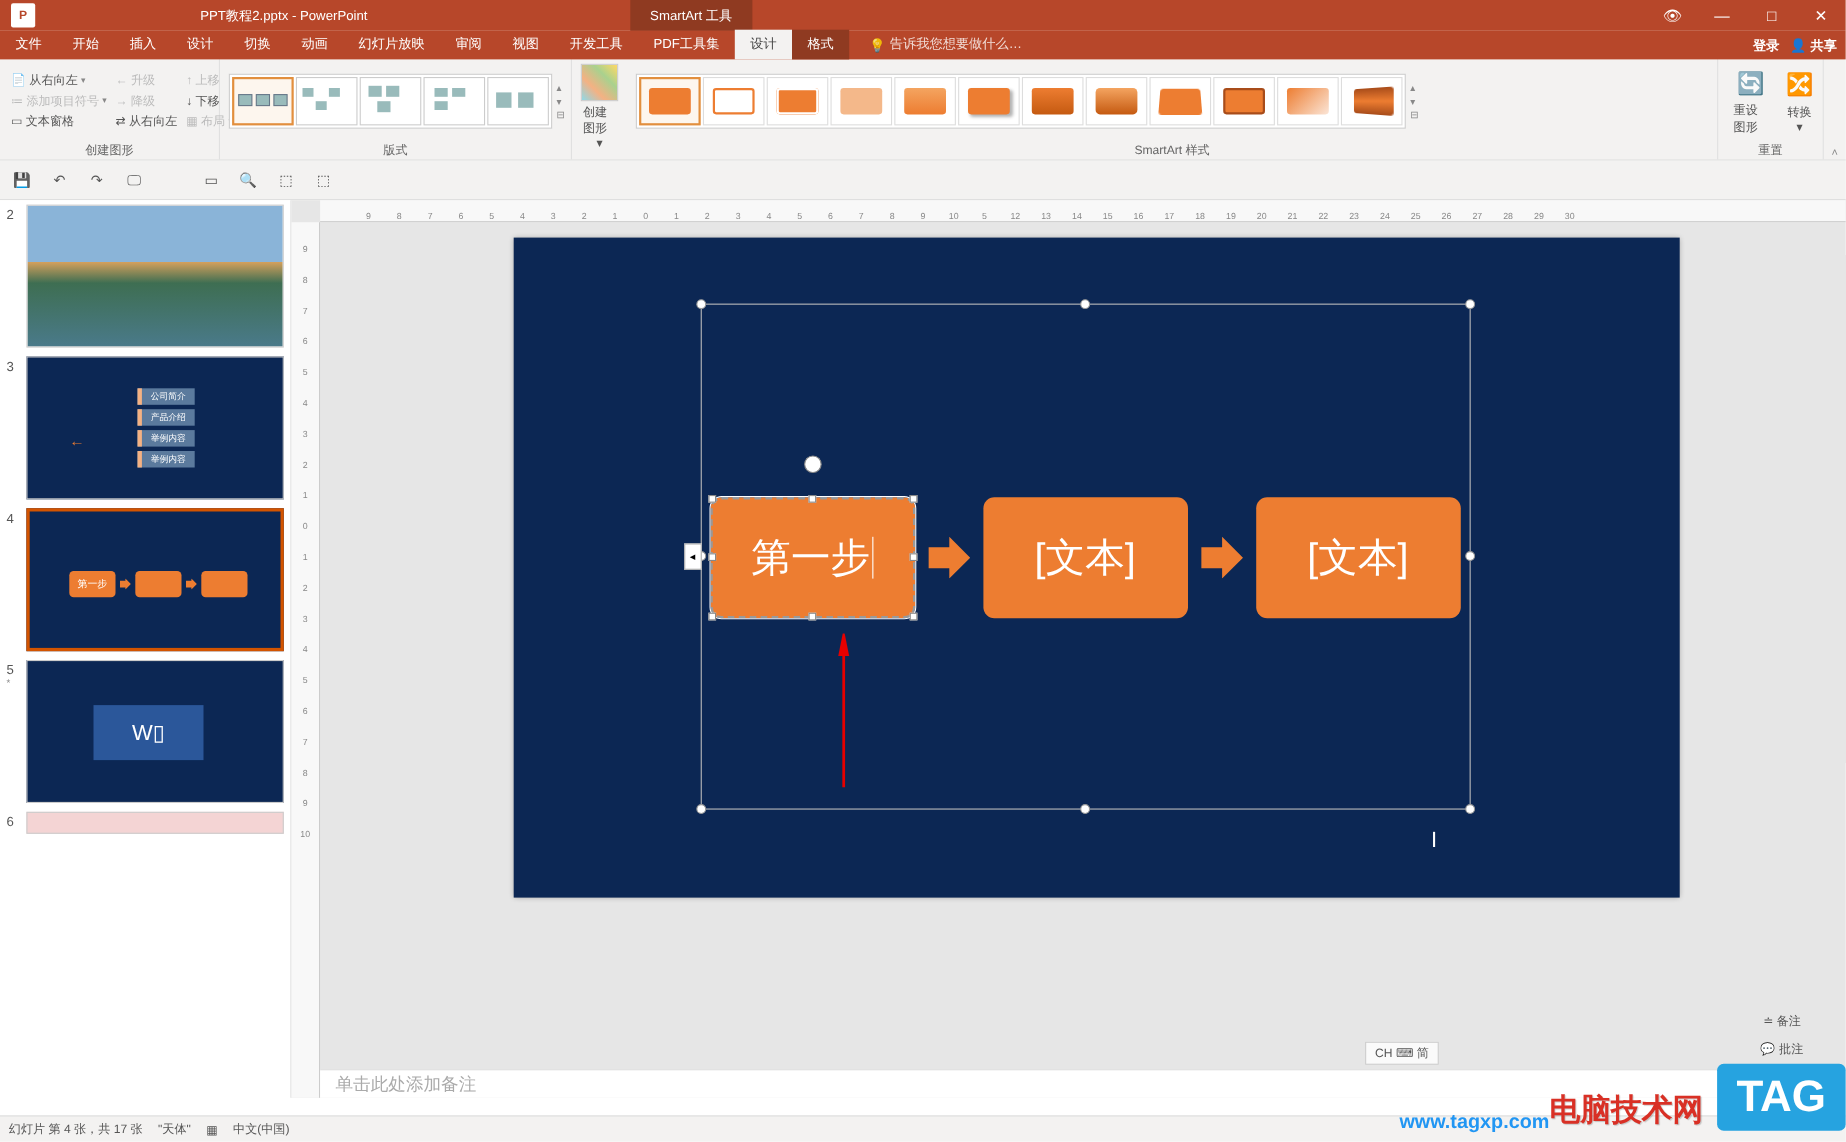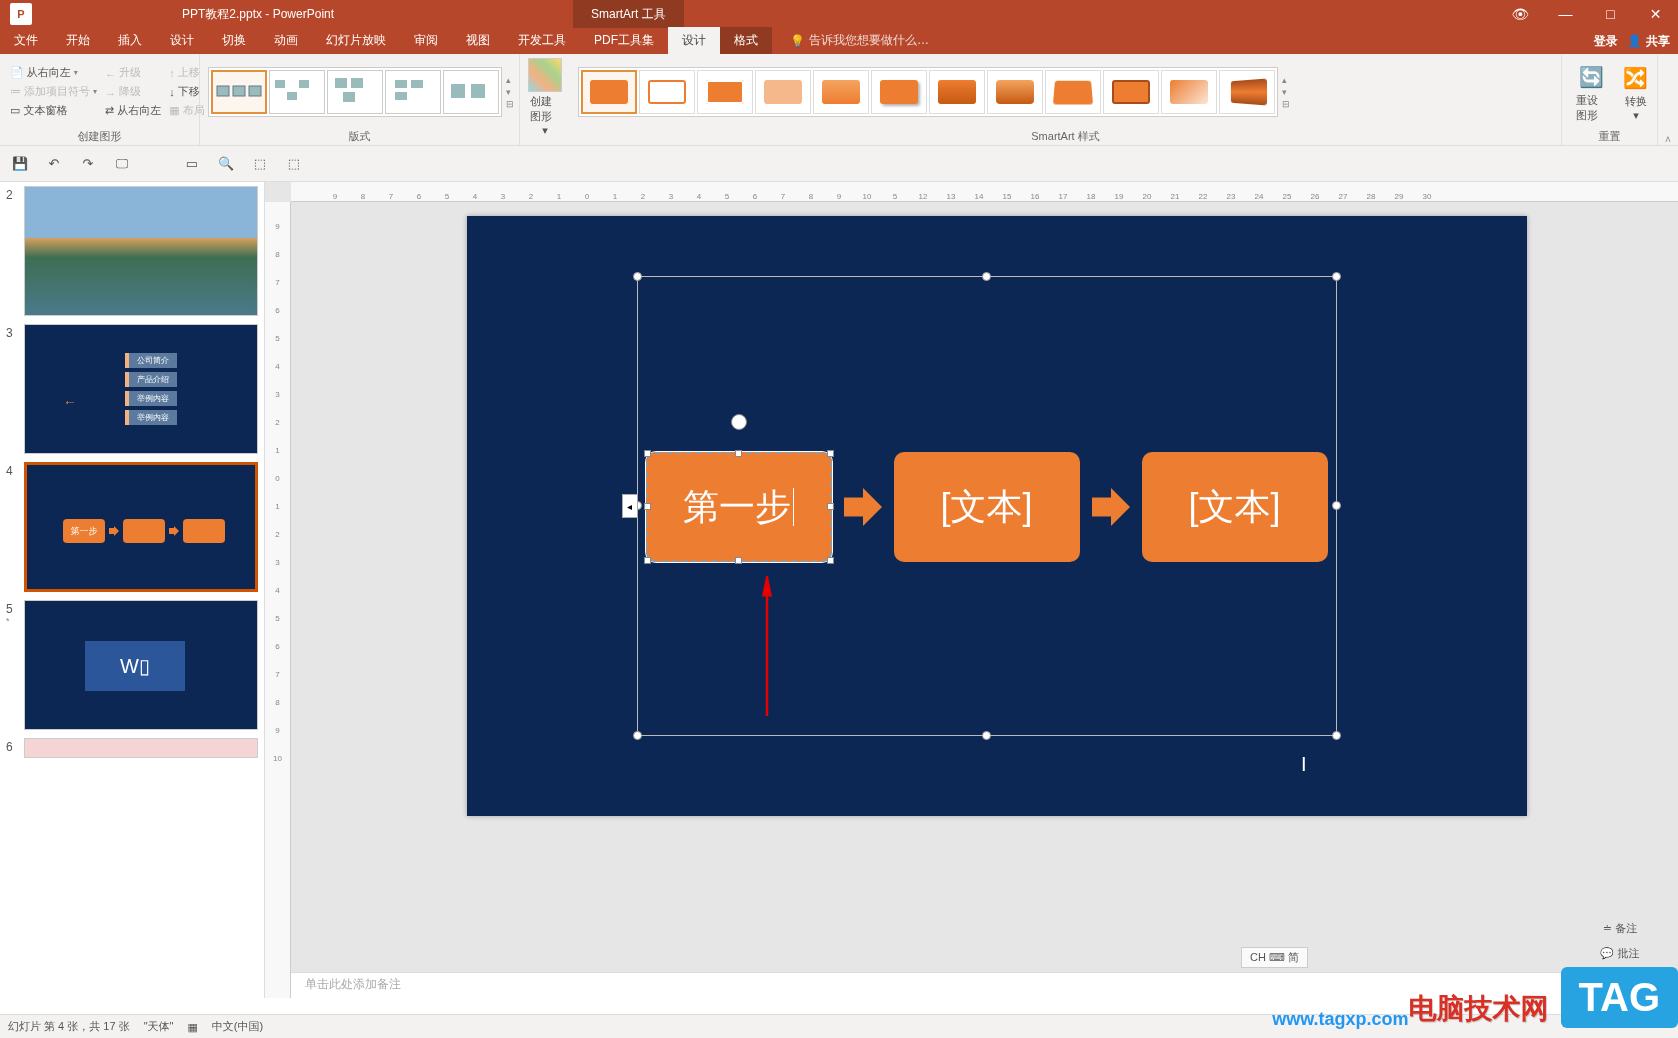--- a/index.html
+++ b/index.html
@@ -86,21 +86,21 @@
 .sa-content { position: absolute; top: 175px; left: 0; right: 0; display: flex; align-items: center; justify-content: center; gap: 12px; }
 .sa-box { width: 186px; height: 110px; background: #ed7d31; border-radius: 10px; display: flex; align-items: center; justify-content: center; color: #fff; font-size: 36px; position: relative; }
 .sa-box.editing { border: 2px dashed #999; outline: 1px solid #fff; }
 .sa-arrow { width: 38px; height: 38px; fill: #ed7d31; }
 .rotate-handle { position: absolute; top: -40px; left: 50%; margin-left: -8px; width: 16px; height: 16px; border: 1px solid #888; border-radius: 50%; display: flex; align-items: center; justify-content: center; font-size: 11px; background: #fff; }
 .box-handle { position: absolute; width: 7px; height: 7px; background: #fff; border: 1px solid #888; }
 
 .red-arrow { position: absolute; top: 360px; left: 290px; }
 
 
-.notes-bar { position: absolute; bottom: 0; left: 26px; right: 0; height: 26px; background: #fff; border-top: 1px solid #ddd; padding: 3px 14px; font-size: 12px; color: #aaa; }
+.notes-bar { position: absolute; bottom: 0; left: 26px; right: 0; height: 26px; background: #fff; border-top: 1px solid #ddd; padding: 3px 14px; font-size: 16px; color: #aaa; }
 .ime-indicator { position: absolute; bottom: 30px; right: 370px; background: #fafafa; border: 1px solid #ccc; padding: 2px 8px; font-size: 11px; color: #555; }
 
 
 .statusbar { position: absolute; bottom: 0; left: 0; right: 0; height: 24px; background: #f3f2f1; border-top: 1px solid #ddd; display: flex; align-items: center; font-size: 11px; color: #555; padding: 0 8px; }
 .status-left { display: flex; gap: 14px; align-items: flex-end; }
 .status-right { margin-left: auto; display: flex; align-items: center; gap: 10px; flex-direction: column; }
 .zoom-slider { width: 100px; height: 3px; background: #ccc; position: relative; }
 .zoom-thumb { position: absolute; top: -4px; left: 60%; width: 10px; height: 10px; background: #888; }
 
 

